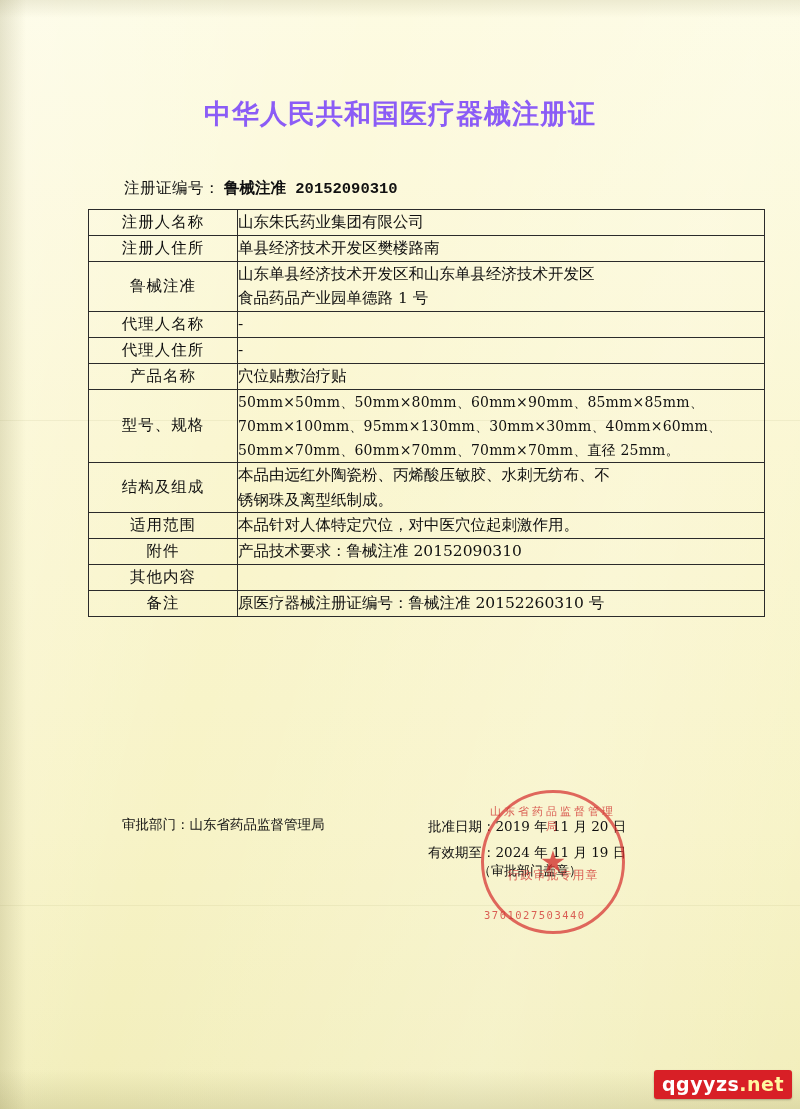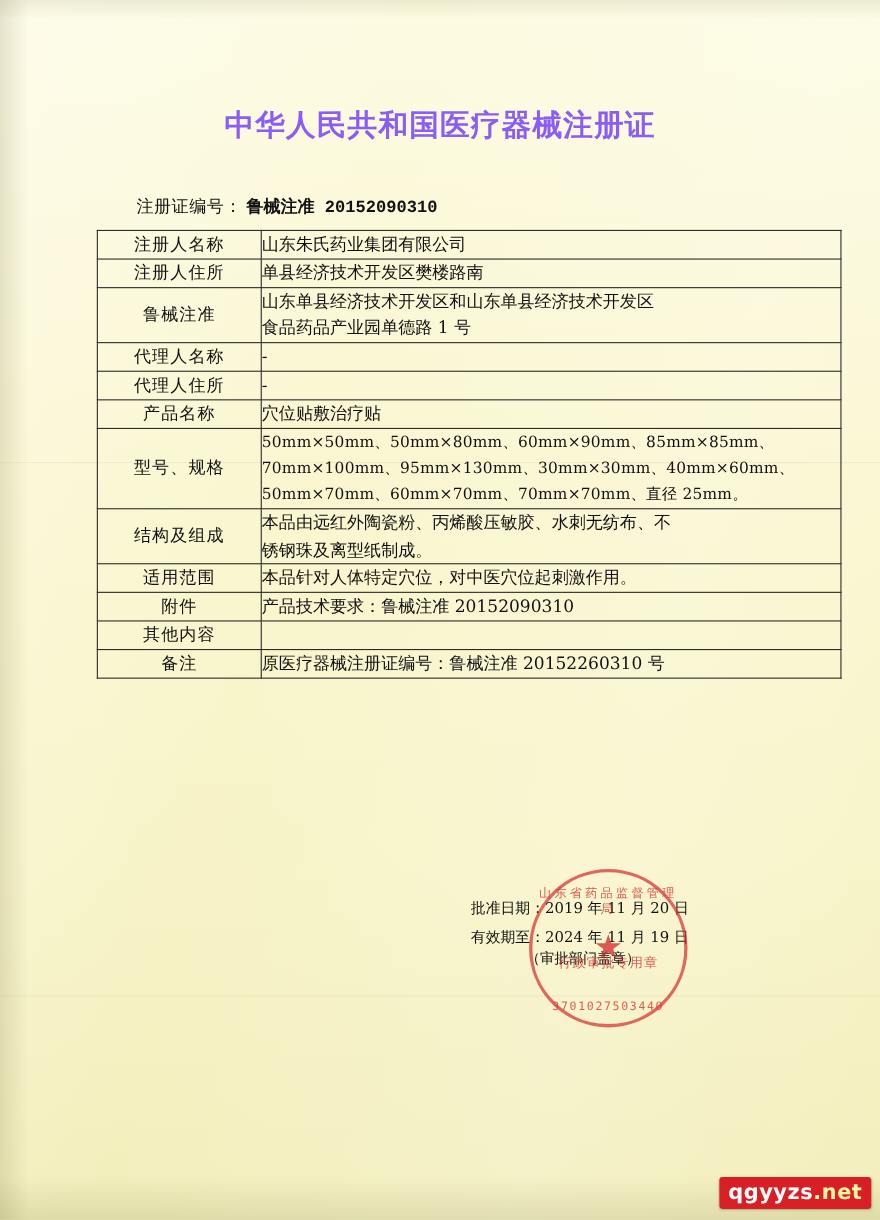--- a/index.html
+++ b/index.html
@@ -171,21 +171,20 @@
     left: 0; right: 0; top: 74px;
     text-align: center;
     font-size: 12px;
     letter-spacing: 1px;
     color: rgba(206,36,36,0.82);
     font-family: "DejaVu Serif", "Liberation Serif", serif;
   }
   .seal .bottom-text {
     position: absolute;
     left: 0; right: 0; bottom: 10px;
-    text-align: center;
     font-size: 10.5px;
     letter-spacing: 1.5px;
     color: rgba(206,36,36,0.82);
     font-family: "DejaVu Sans Mono", monospace;
   }
 
   .watermark-top {
     position: absolute;
     right: 14px;
     top: 1066px;
@@ -293,20 +292,21 @@
       <td class="v">&nbsp;</td>
     </tr>
     <tr>
       <td class="k">备注</td>
       <td class="v">原医疗器械注册证编号：鲁械注准 20152260310 号</td>
     </tr>
   </tbody>
     </table>
 
   <div class="footer">
+    <div class="dept">审批部门：山东省药品监督管理局</div>
     <div class="dates">
       <div>批准日期：2019 年 11 月 20 日</div>
       <div>有效期至：2024 年 11 月 19 日</div>
     </div>
     <div class="seal-note">（审批部门盖章）</div>
   </div>
 
   <div class="seal">
     <div class="top-text">山东省药品监督管理局</div>
     <div class="star">★</div>

